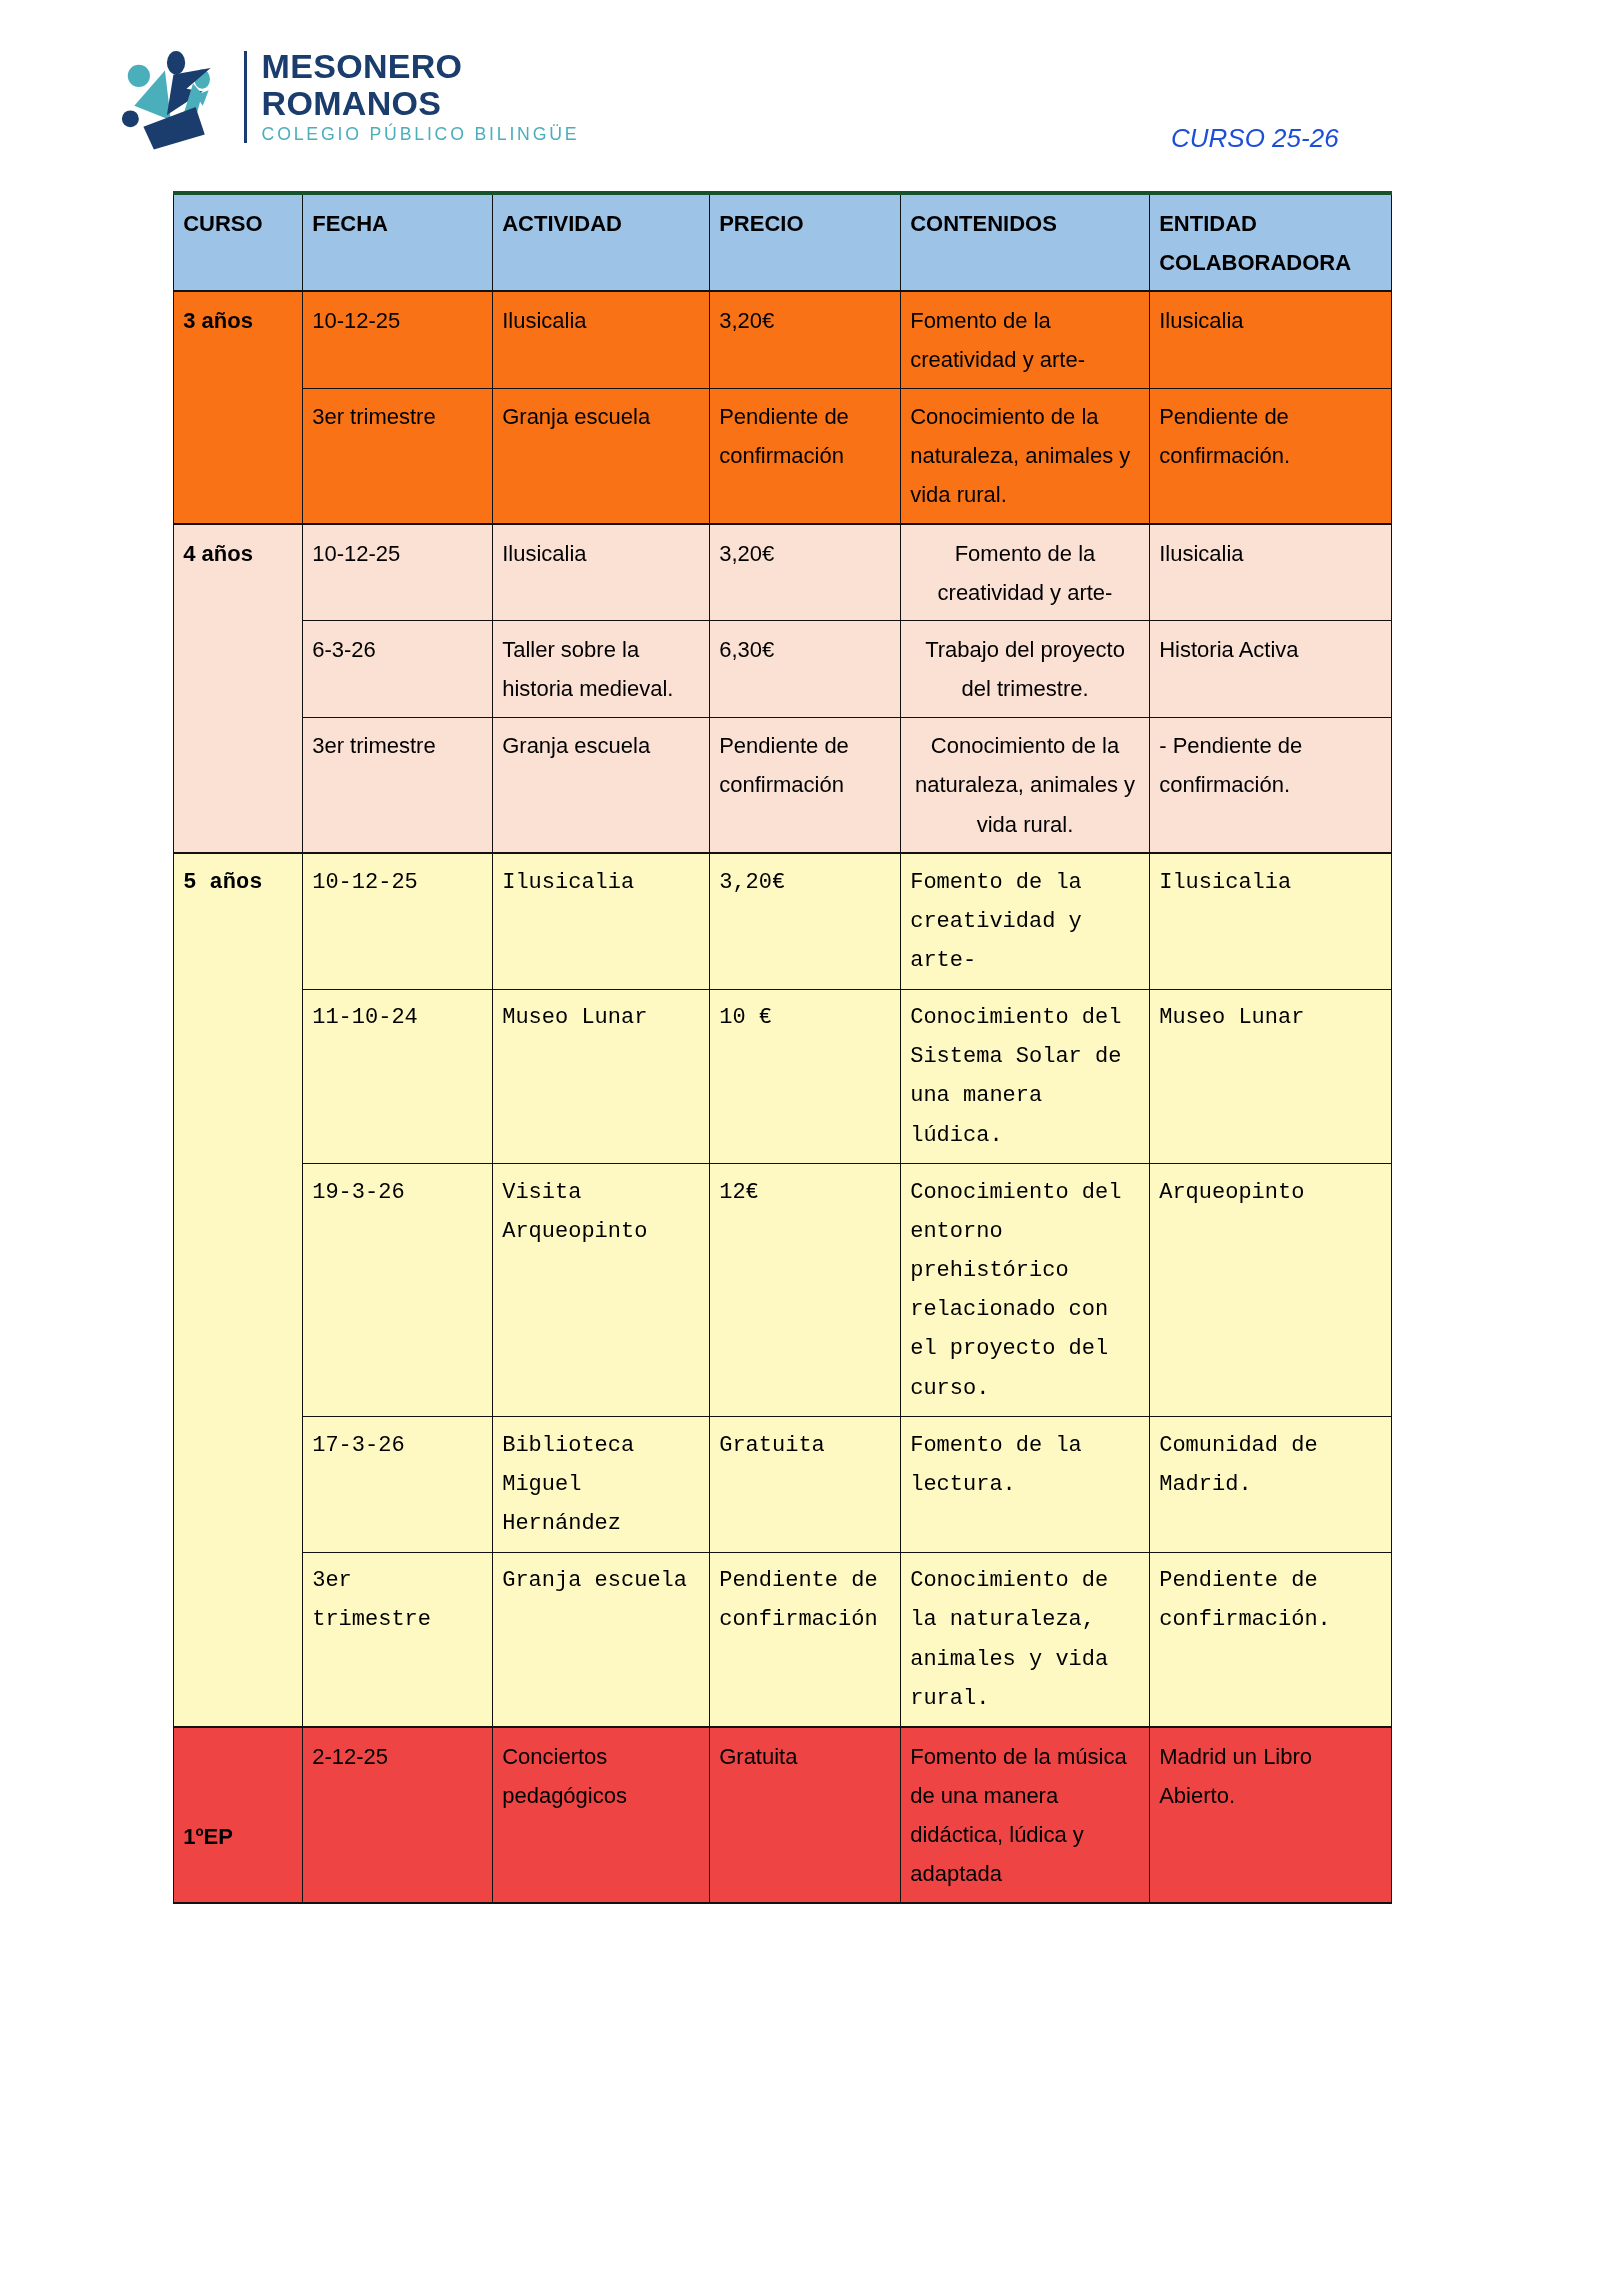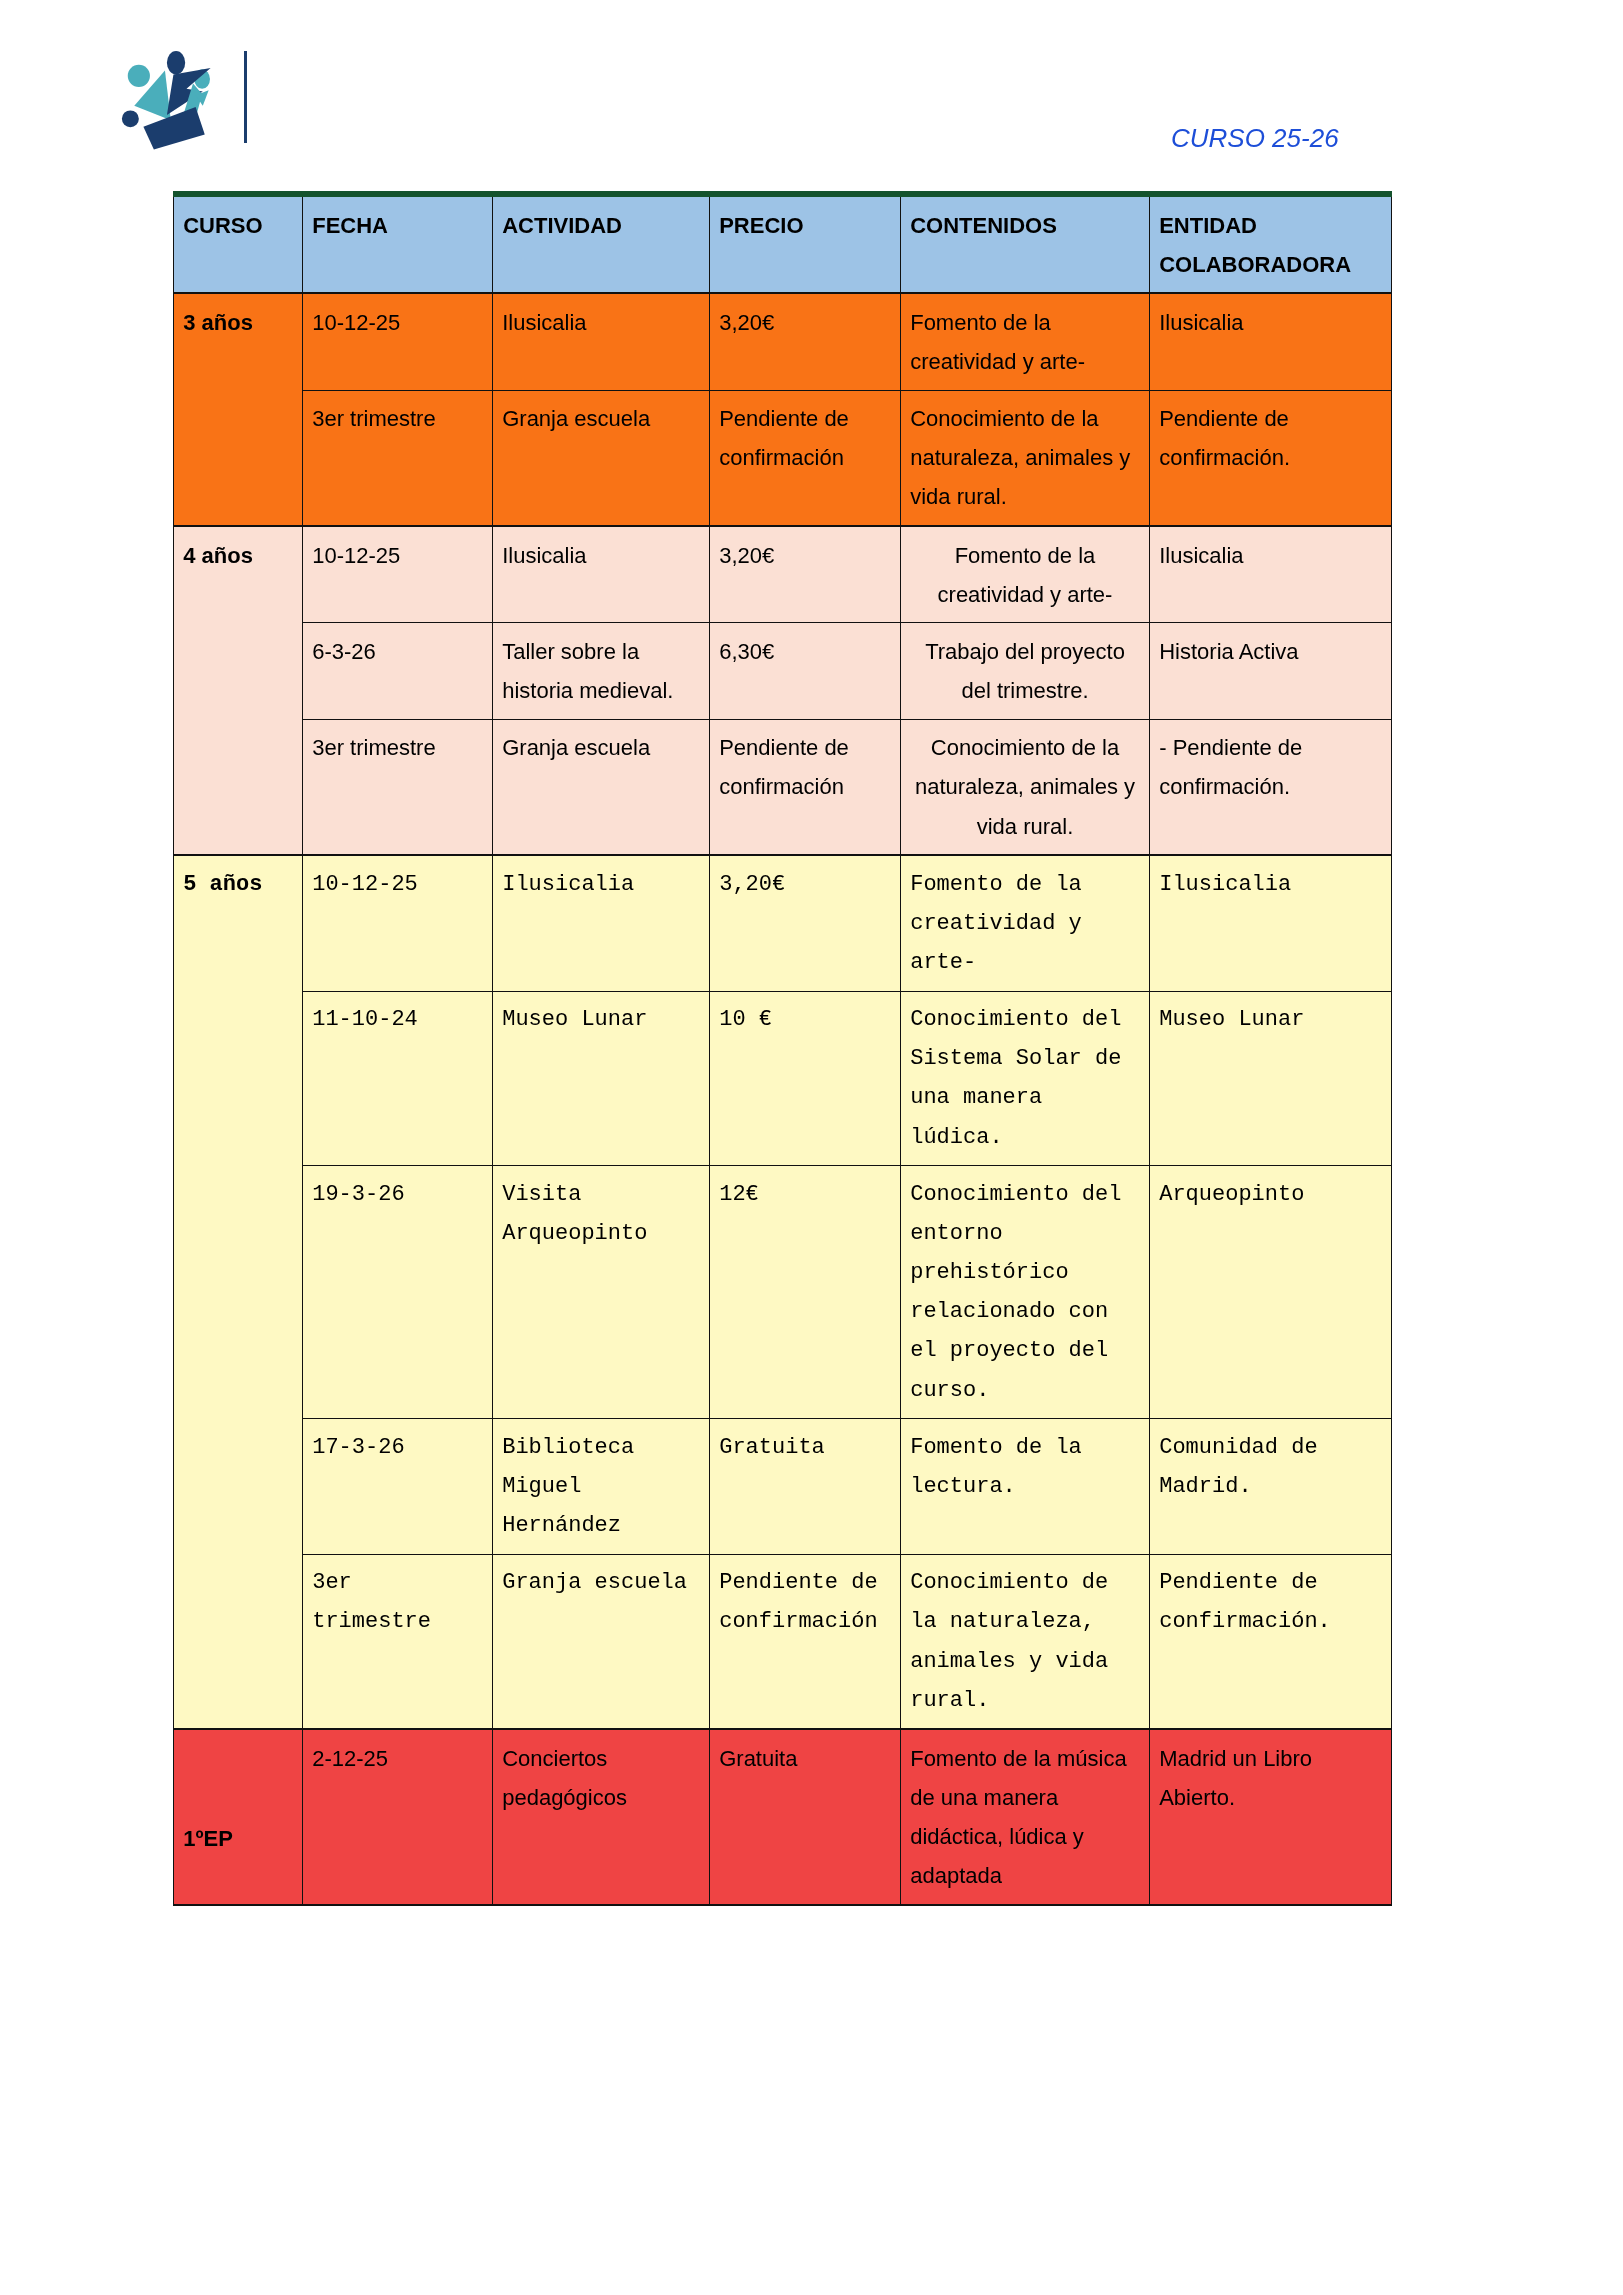--- a/index.html
+++ b/index.html
@@ -112,21 +112,21 @@
     word-wrap: break-word;
   }
 
   .sched-table thead th {
     background: #9dc3e6;
     font-weight: bold;
     font-size: 22px;
     height: 68px;
     vertical-align: top;
     border-bottom: 2px solid #111111;
-    border-top: 6px solid #14532d;
+    border-top: 4px solid #14532d;
   }
 
   .col-curso      { width: 129px; }
   .col-fecha      { width: 190px; }
   .col-actividad  { width: 217px; }
   .col-precio     { width: 191px; }
   .col-contenidos { width: 249px; }
   .col-entidad    { width: 242px; }
 
   td.curso-cell {
@@ -175,20 +175,25 @@
 
         <path d="M100 120 L118 62 L132 78 L120 122 Z" fill="#4aaebb"></path>
 
         <path d="M122 80 L142 72 L133 96 Z" fill="#4aaebb"></path>
 
         <path d="M42 128 L122 98 L136 140 L58 163 Z" fill="#1b3d6d"></path>
       </svg>
 
       <div class="logo-divider"></div>
 
+      <div class="logo-words">
+        <div class="logo-line1">MESONERO</div>
+        <div class="logo-line2">ROMANOS</div>
+        <div class="logo-line3">COLEGIO PÚBLICO BILINGÜE</div>
+      </div>
     </div>
 
     <div class="curso-title">CURSO 25-26</div>
   </div>
 
   <table class="sched-table">
     <colgroup>
       <col class="col-curso">
       <col class="col-fecha">
       <col class="col-actividad">

